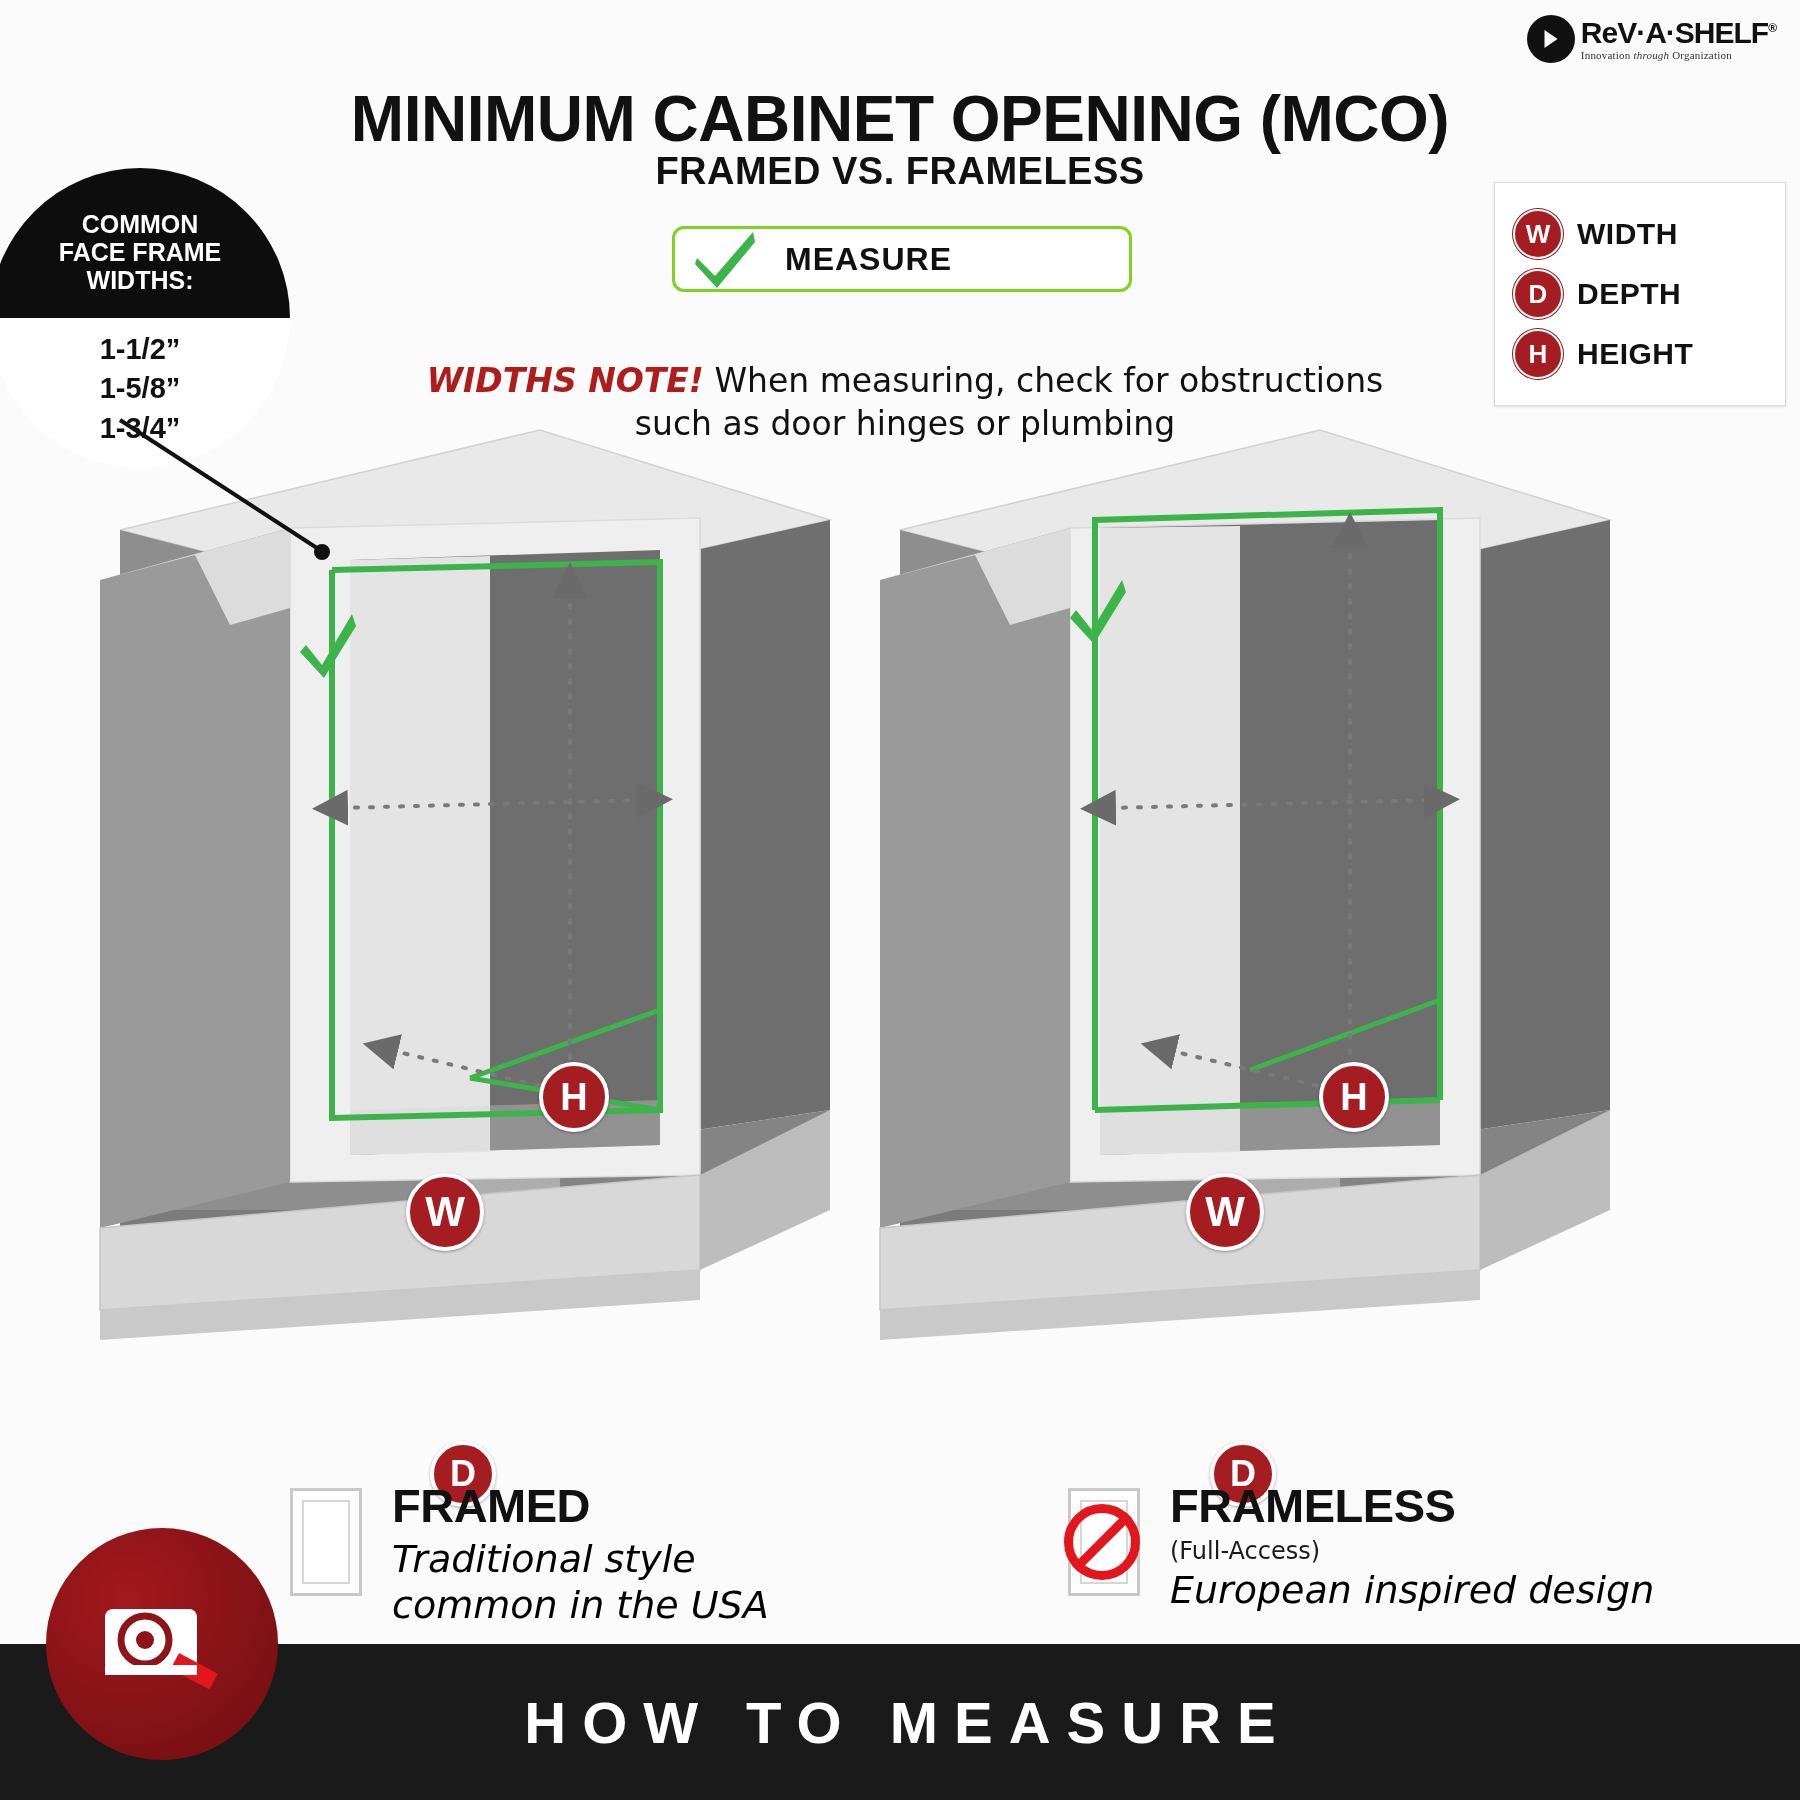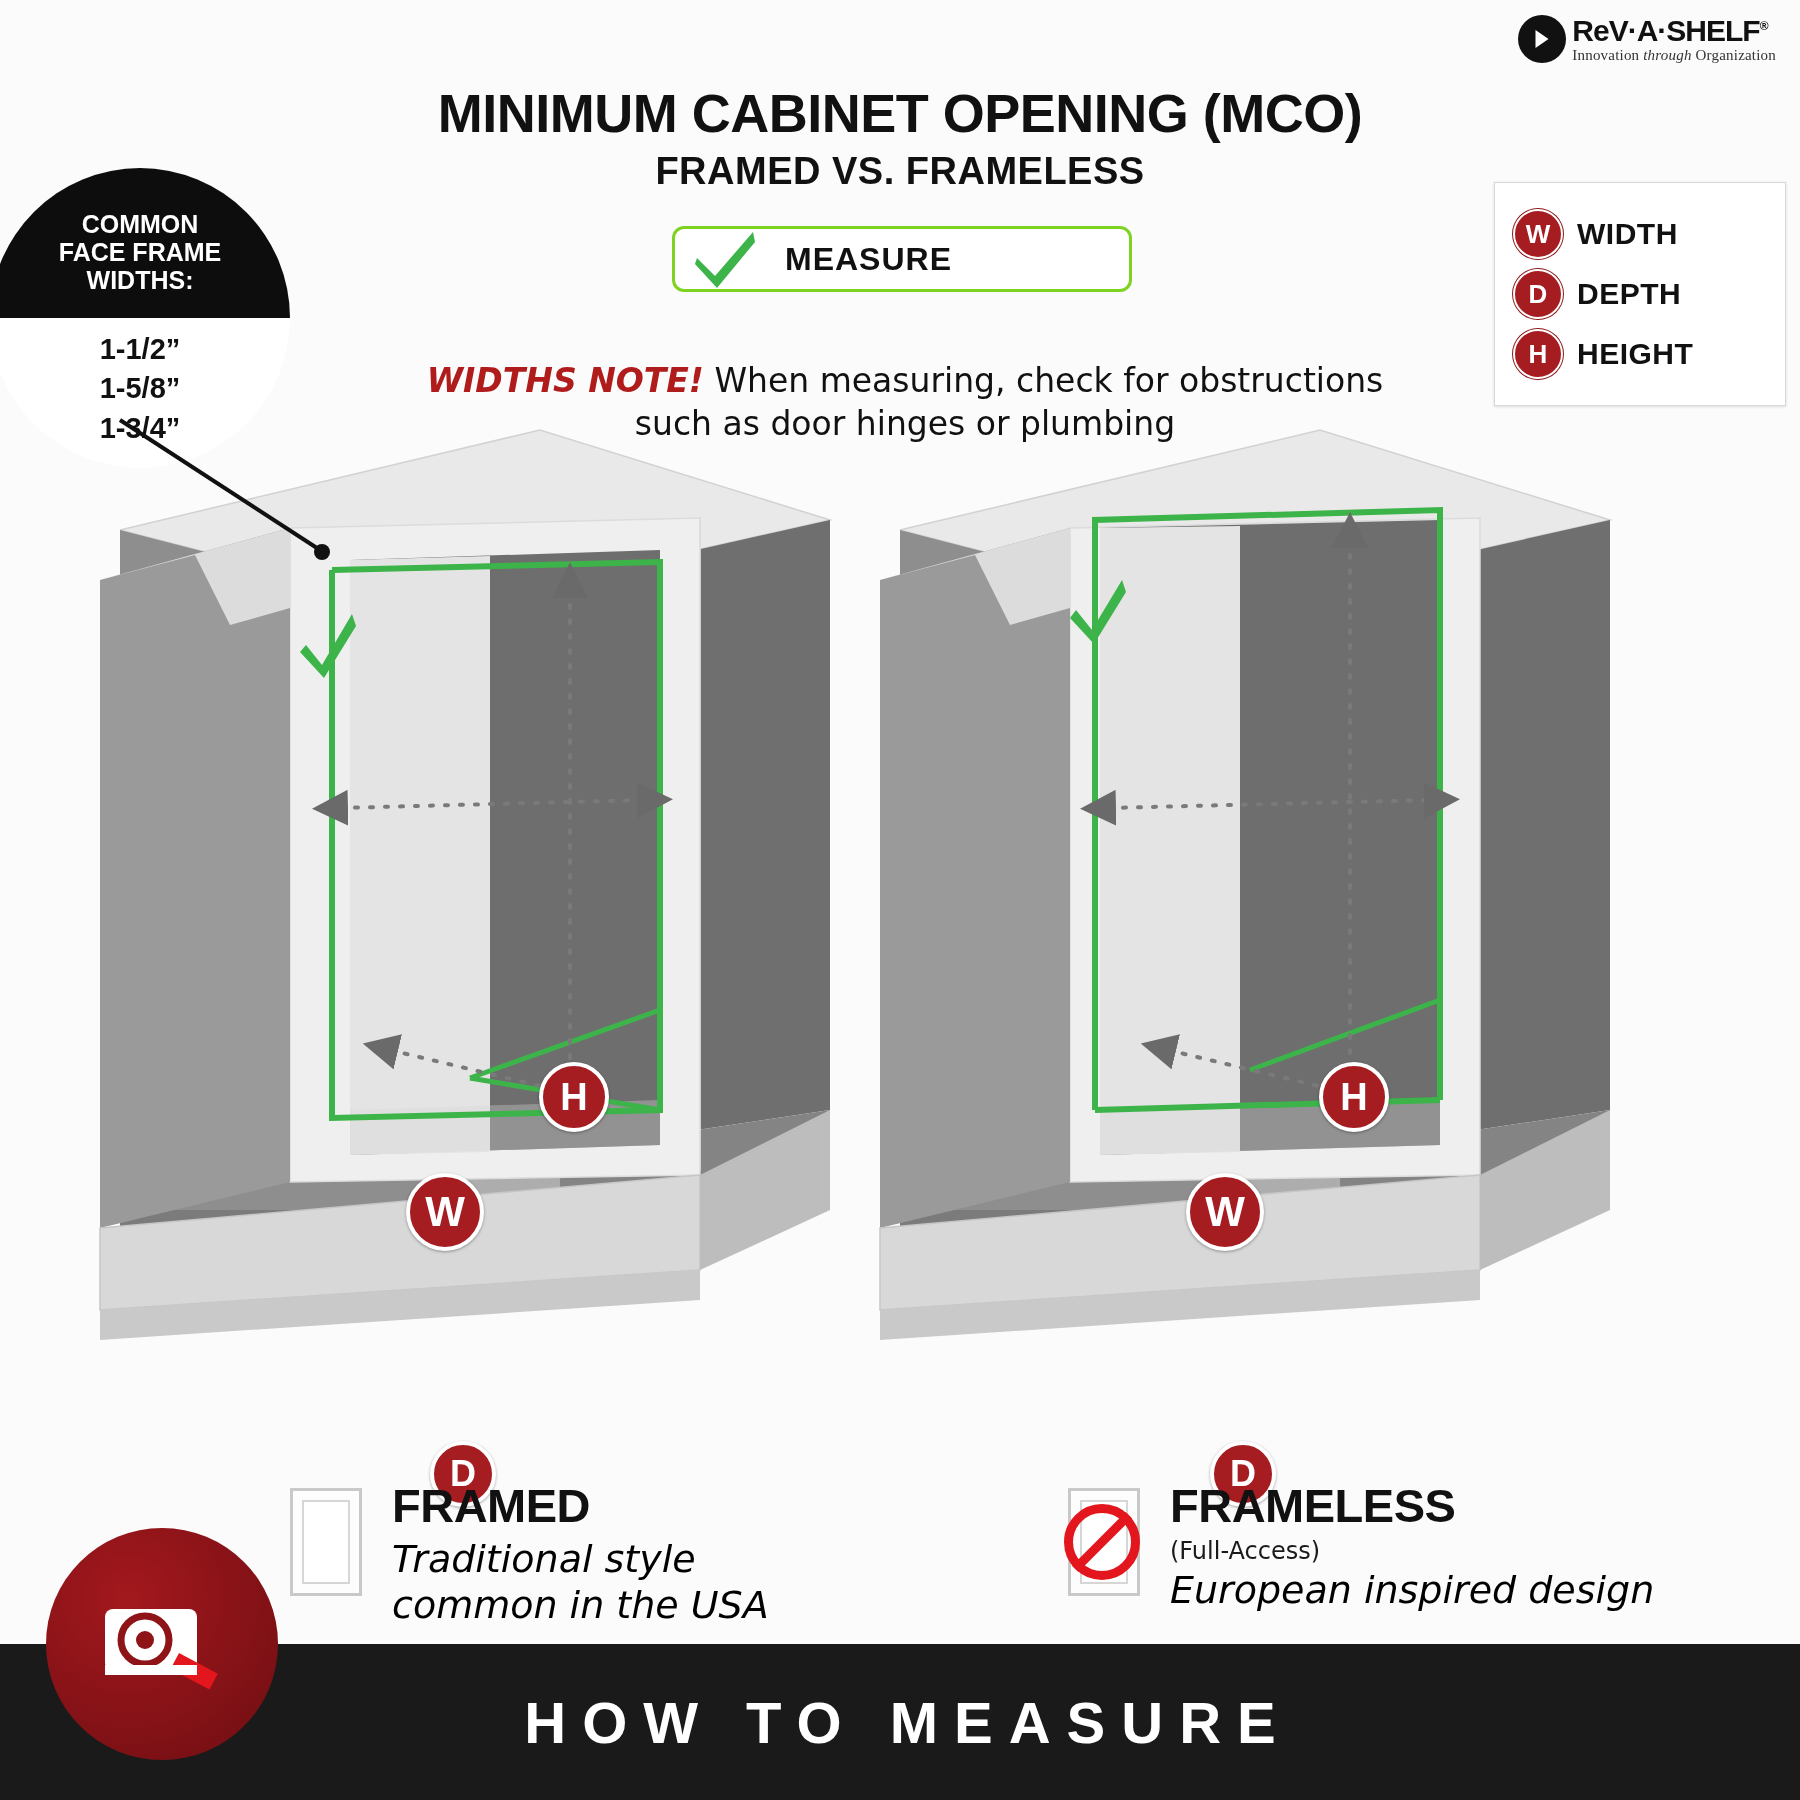--- a/index.html
+++ b/index.html
@@ -55,35 +55,35 @@
   .logo-text { line-height: 1; }
   .logo-main {
     font-size: 30px;
     font-weight: bold;
     letter-spacing: -1px;
     color: #111;
     font-family: "Liberation Sans", sans-serif;
   }
   .logo-reg { font-size: 12px; vertical-align: super; }
   .logo-sub {
-    font-size: 15px;
+    font-size: 11px;
     color: #333;
     letter-spacing: 0.2px;
     margin-top: 2px;
     font-family: "Liberation Serif", serif;
   }
   .logo-sub i { font-style: italic; }
 
   
   .title {
     position: absolute;
     top: 82px;
     left: 0; right: 0;
     text-align: center;
-    font-size: 54px;
+    font-size: 64px;
     font-weight: bold;
     color: #111;
     letter-spacing: -0.5px;
   }
   .subtitle {
     position: absolute;
     top: 150px;
     left: 0; right: 0;
     text-align: center;
     font-size: 38px;

